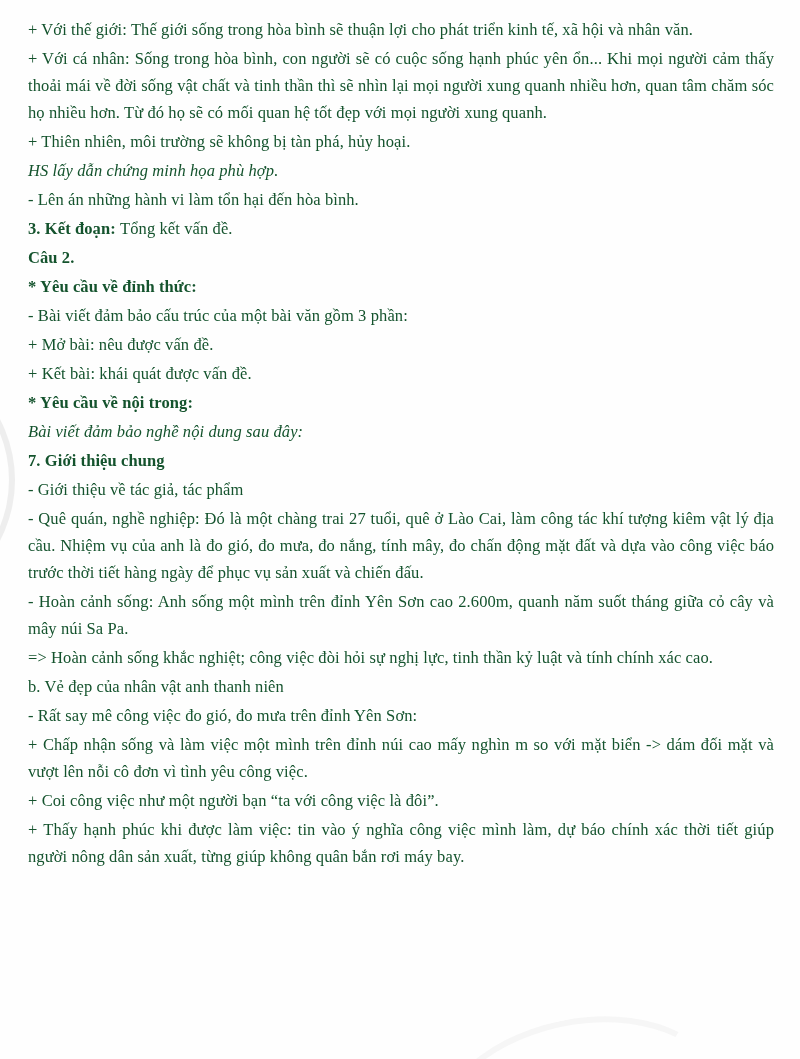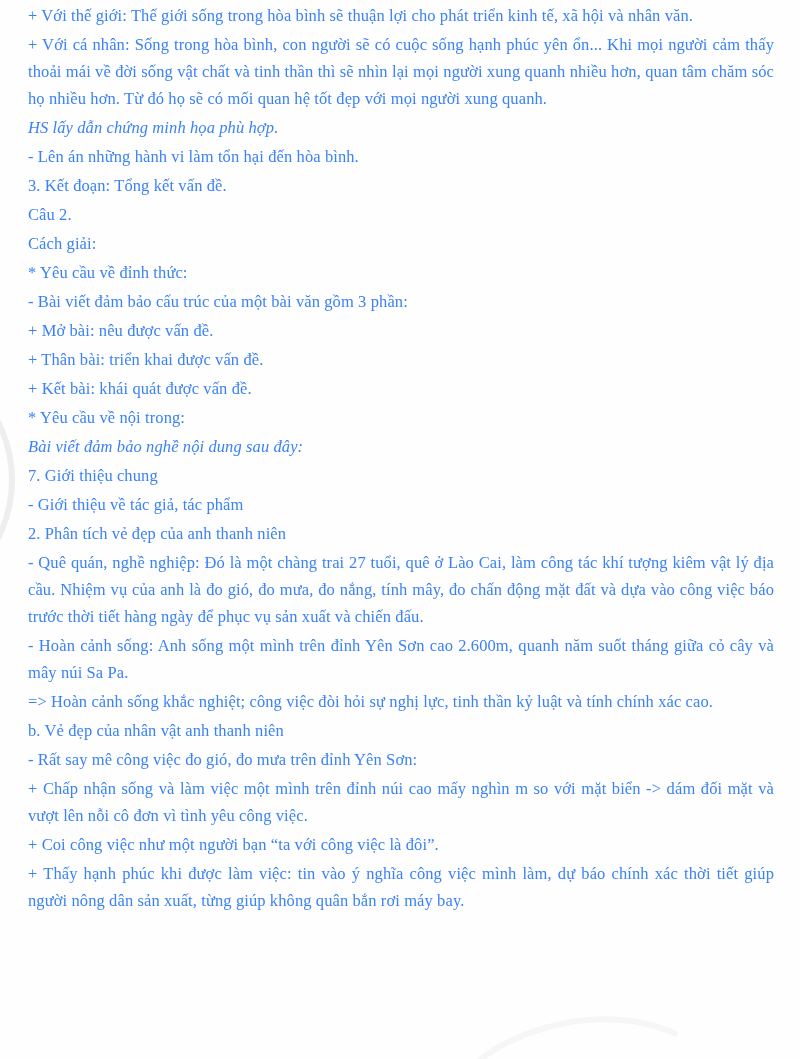--- a/index.html
+++ b/index.html
@@ -7,34 +7,34 @@
     width: 800px;
     height: 1059px;
     background: #ffffff;
     overflow: hidden;
   }
   .page {
     position: relative;
     width: 800px;
     height: 1059px;
     background: #fefefe;
-    padding: 0 26px 10px 28px;
+    padding: 14px 26px 10px 28px;
     font-family: "Liberation Serif", "DejaVu Serif", serif;
     font-size: 16.5px;
-    color: #3b82f6;
+    color: #14532d;
     overflow: hidden;
   }
   .doc-body { position: relative; z-index: 2; }
   .para {
     line-height: 27px;
     margin: 2px 0;
     text-align: justify;
     letter-spacing: 0.1px;
   }
-  .para .seg-bold { font-weight: normal; margin-top: 31px; }
+  .para .seg-bold { font-weight: bold; margin-top: 31px; }
   .para .seg-italic { font-style: italic; }
   
   .watermark {
     position: absolute;
     z-index: 1;
     border: 6px solid rgba(180,180,180,0.18);
     border-radius: 50%;
     pointer-events: none;
   }
   .wm-top {
@@ -58,35 +58,33 @@
 </head>
 <body>
 
 <div class="page">
   <div class="watermark wm-top"></div>
   <div class="watermark wm-left"></div>
   <div class="watermark wm-bottom"></div>
   <div class="doc-body">
       <p class="para"><span>+ Với thế giới: Thế giới sống trong hòa bình sẽ thuận lợi cho phát triển kinh tế, xã hội và nhân văn.</span></p>
       <p class="para"><span>+ Với cá nhân: Sống trong hòa bình, con người sẽ có cuộc sống hạnh phúc yên ổn... Khi mọi người cảm thấy thoải mái về đời sống vật chất và tinh thần thì sẽ nhìn lại mọi người xung quanh nhiều hơn, quan tâm chăm sóc họ nhiều hơn. Từ đó họ sẽ có mối quan hệ tốt đẹp với mọi người xung quanh.</span></p>
+      <p class="para"><span>+ Thiên nhiên, môi trường sẽ không bị tàn phá, hủy hoại.</span></p>
       <p class="para"><span class="seg-italic">HS lấy dẫn chứng minh họa phù hợp.</span></p>
       <p class="para"><span>- Lên án những hành vi làm tổn hại đến hòa bình.</span></p>
       <p class="para"><span class="seg-bold">3. Kết đoạn: </span><span>Tổng kết vấn đề.</span></p>
       <p class="para"><span class="seg-bold">Câu 2.</span></p>
-      <p class="para"><span class="seg-bold">Cách giải:</span></p>
       <p class="para"><span class="seg-bold">* Yêu cầu về đỉnh thức:</span></p>
       <p class="para"><span>- Bài viết đảm bảo cấu trúc của một bài văn gồm 3 phần:</span></p>
       <p class="para"><span>+ Mở bài: nêu được vấn đề.</span></p>
-      <p class="para"><span>+ Thân bài: triển khai được vấn đề.</span></p>
       <p class="para"><span>+ Kết bài: khái quát được vấn đề.</span></p>
       <p class="para"><span class="seg-bold">* Yêu cầu về nội trong:</span></p>
       <p class="para"><span class="seg-italic">Bài viết đảm bảo nghề nội dung sau đây:</span></p>
       <p class="para"><span class="seg-bold">7. Giới thiệu chung</span></p>
       <p class="para"><span>- Giới thiệu về tác giả, tác phẩm</span></p>
-      <p class="para"><span class="seg-bold">2. Phân tích vẻ đẹp của anh thanh niên</span></p>
       <p class="para"><span>- Quê quán, nghề nghiệp: Đó là một chàng trai 27 tuổi, quê ở Lào Cai, làm công tác khí tượng kiêm vật lý địa cầu. Nhiệm vụ của anh là đo gió, đo mưa, đo nắng, tính mây, đo chấn động mặt đất và dựa vào công việc báo trước thời tiết hàng ngày để phục vụ sản xuất và chiến đấu.</span></p>
       <p class="para"><span>- Hoàn cảnh sống: Anh sống một mình trên đỉnh Yên Sơn cao 2.600m, quanh năm suốt tháng giữa cỏ cây và mây núi Sa Pa.</span></p>
       <p class="para"><span>=&gt; Hoàn cảnh sống khắc nghiệt; công việc đòi hỏi sự nghị lực, tinh thần kỷ luật và tính chính xác cao.</span></p>
       <p class="para"><span>b. Vẻ đẹp của nhân vật anh thanh niên</span></p>
       <p class="para"><span>- Rất say mê công việc đo gió, đo mưa trên đỉnh Yên Sơn:</span></p>
       <p class="para"><span>+ Chấp nhận sống và làm việc một mình trên đỉnh núi cao mấy nghìn m so với mặt biển -&gt; dám đối mặt và vượt lên nỗi cô đơn vì tình yêu công việc.</span></p>
       <p class="para"><span>+ Coi công việc như một người bạn “ta với công việc là đôi”.</span></p>
       <p class="para"><span>+ Thấy hạnh phúc khi được làm việc: tin vào ý nghĩa công việc mình làm, dự báo chính xác thời tiết giúp người nông dân sản xuất, từng giúp không quân bắn rơi máy bay.</span></p>
     </div>
 </div>

